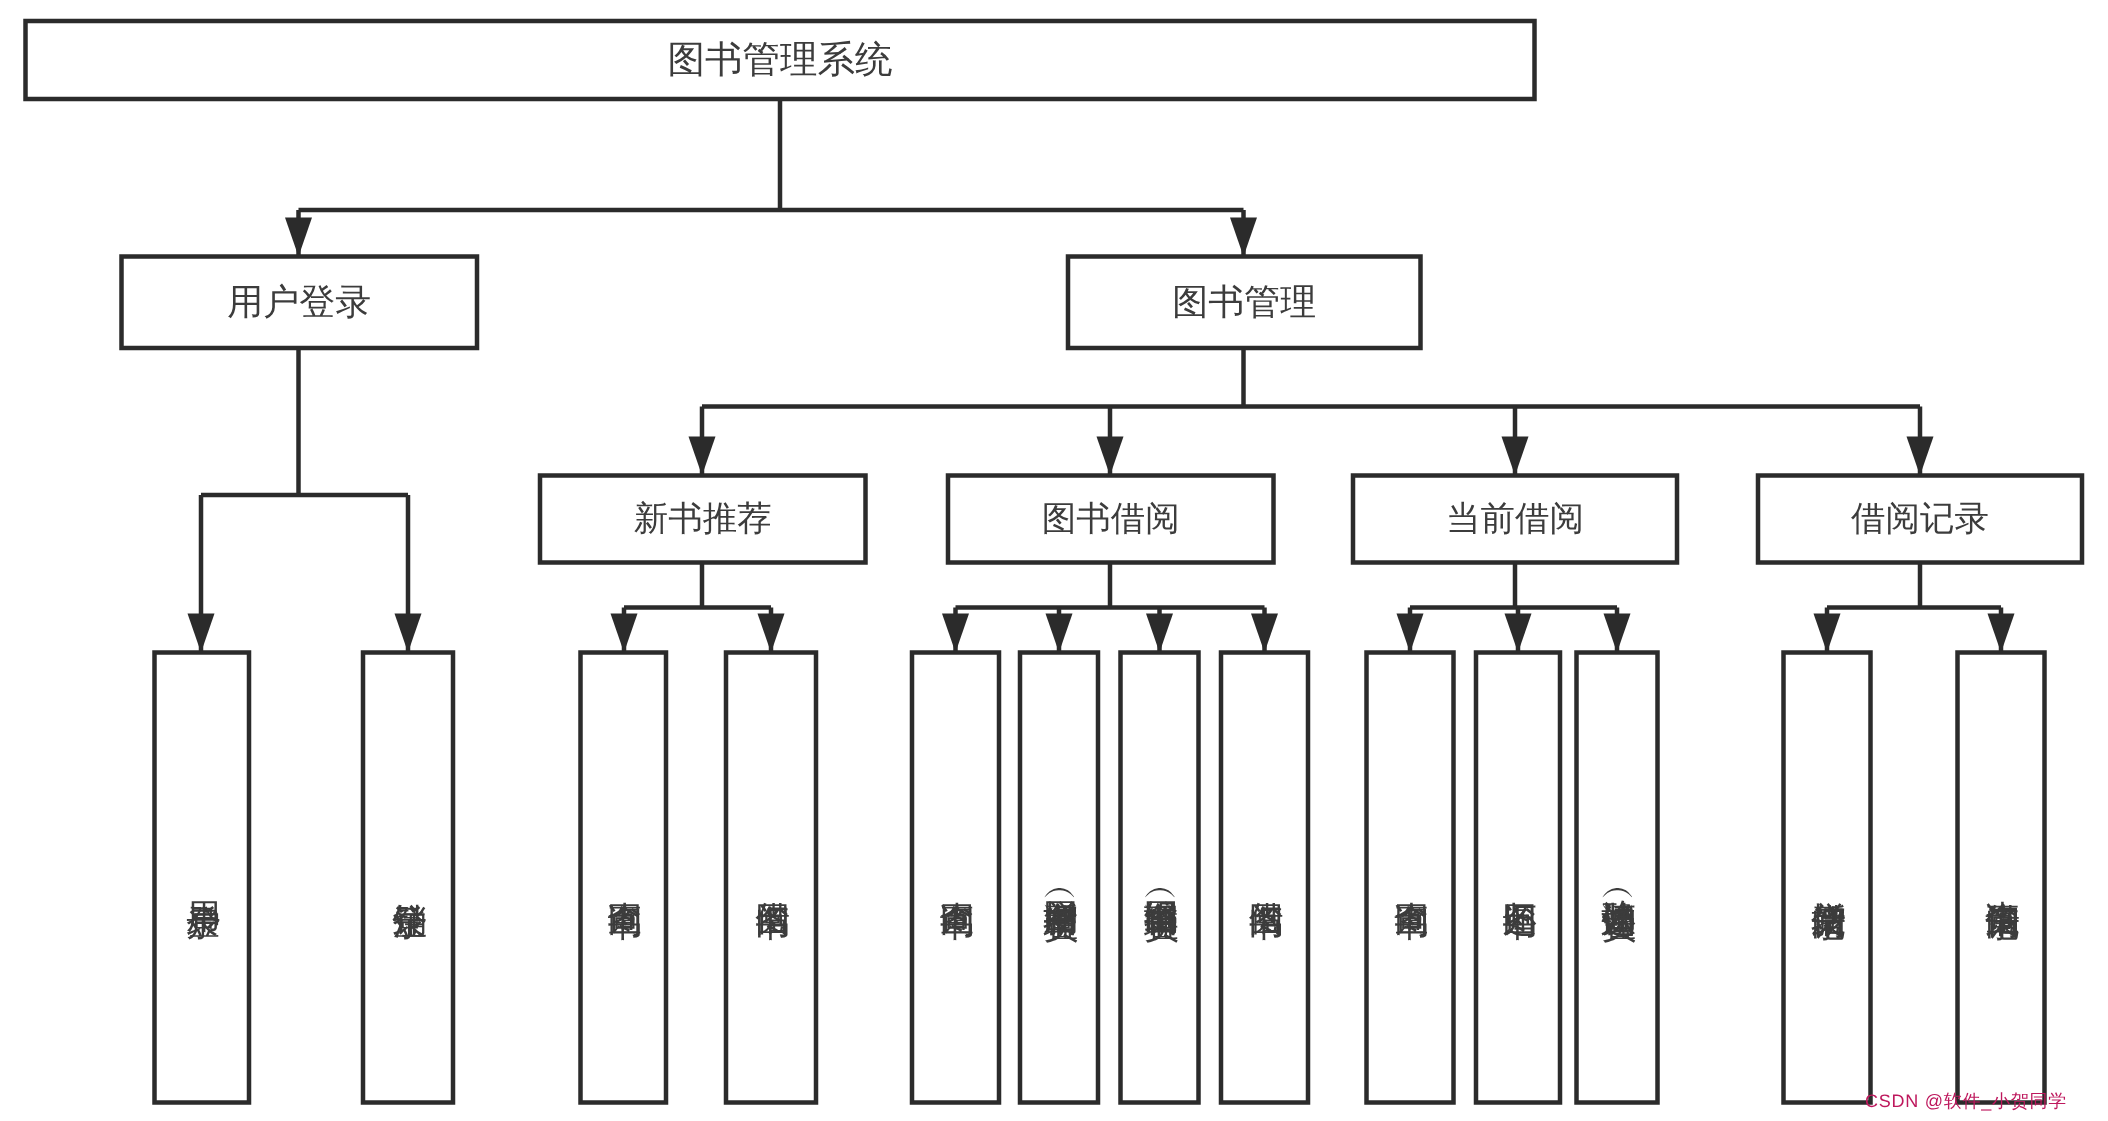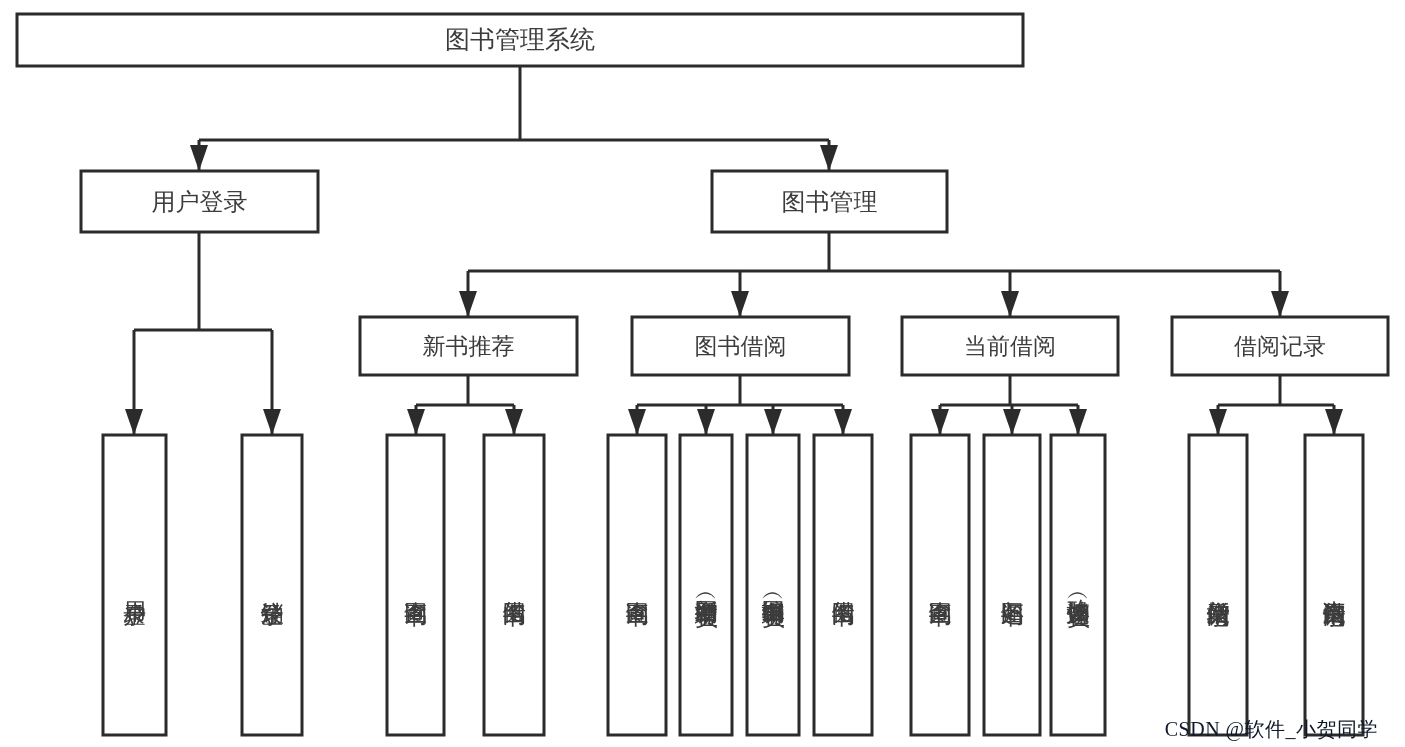--- a/index.html
+++ b/index.html
@@ -40,23 +40,23 @@
     letter-spacing:1px;
     display:flex;
     align-items:center;
     justify-content:center;
     pointer-events:none;
   }
   .watermark{
     position:absolute;
     right:8px;
     bottom:4px;
-    font-family:Liberation Serif, serif;
-    font-size:20px;
-    color:#0f172a;
+    font-family:Liberation Sans, sans-serif;
+    font-size:12px;
+    color:#be185d;
     white-space:nowrap;
     letter-spacing:0.5px;
   }
 </style>
 </head>
 <body>
 
 <div id="diagram-root">
   <svg id="tree-svg" viewBox="0 0 1405 747" xmlns="http://www.w3.org/2000/svg">
     <g id="connector-layer">

